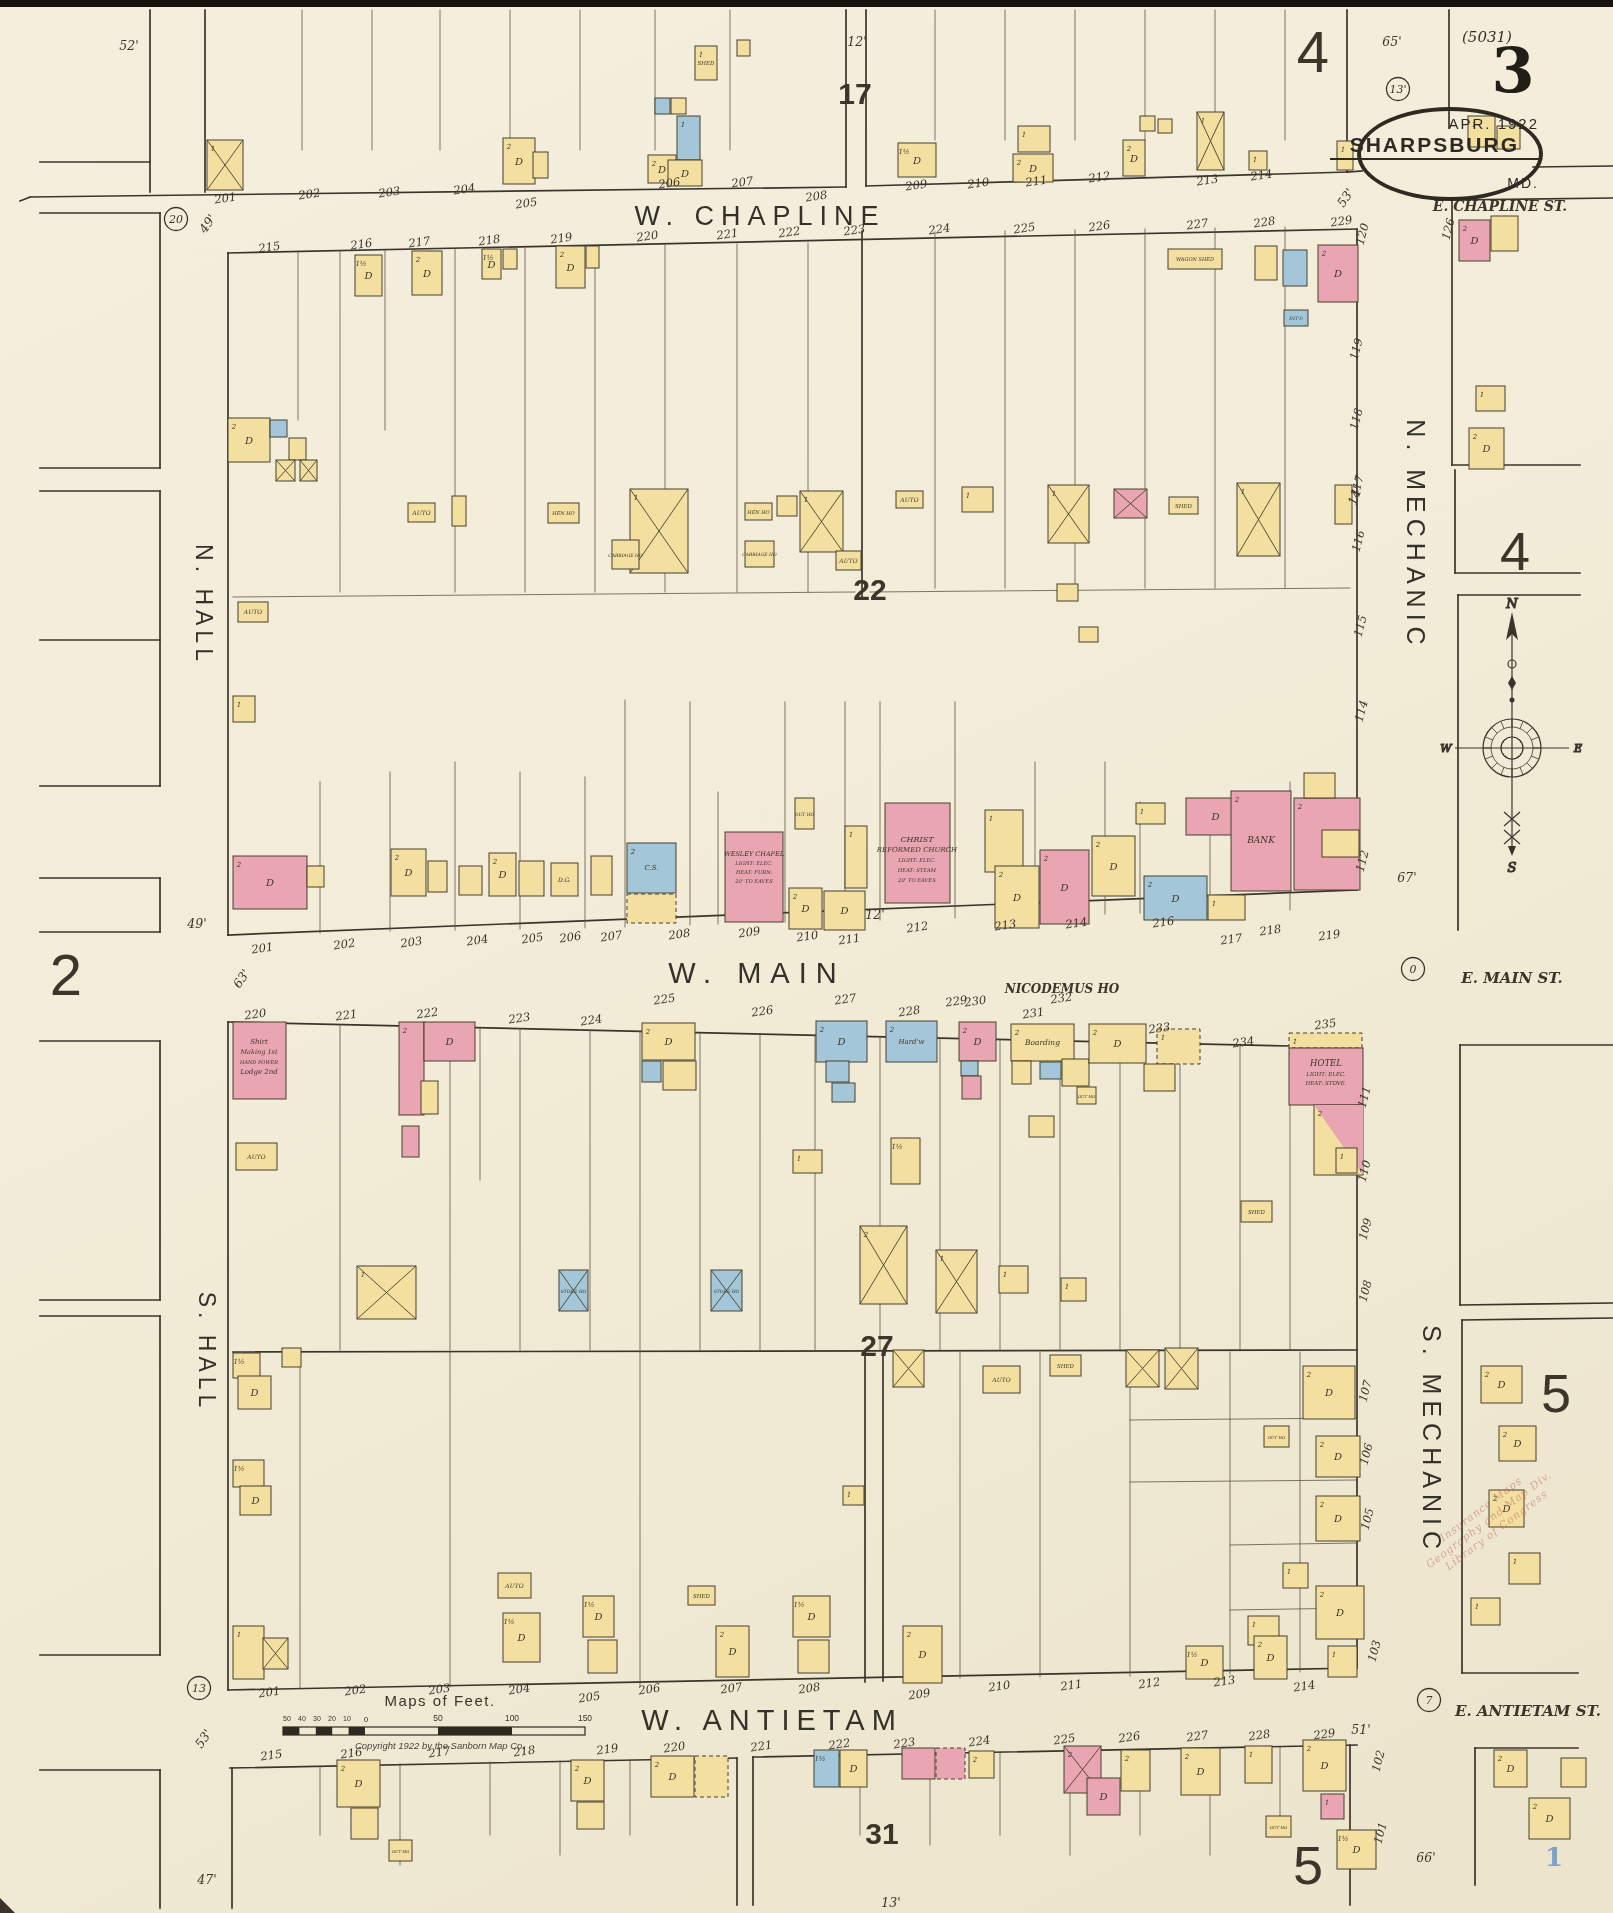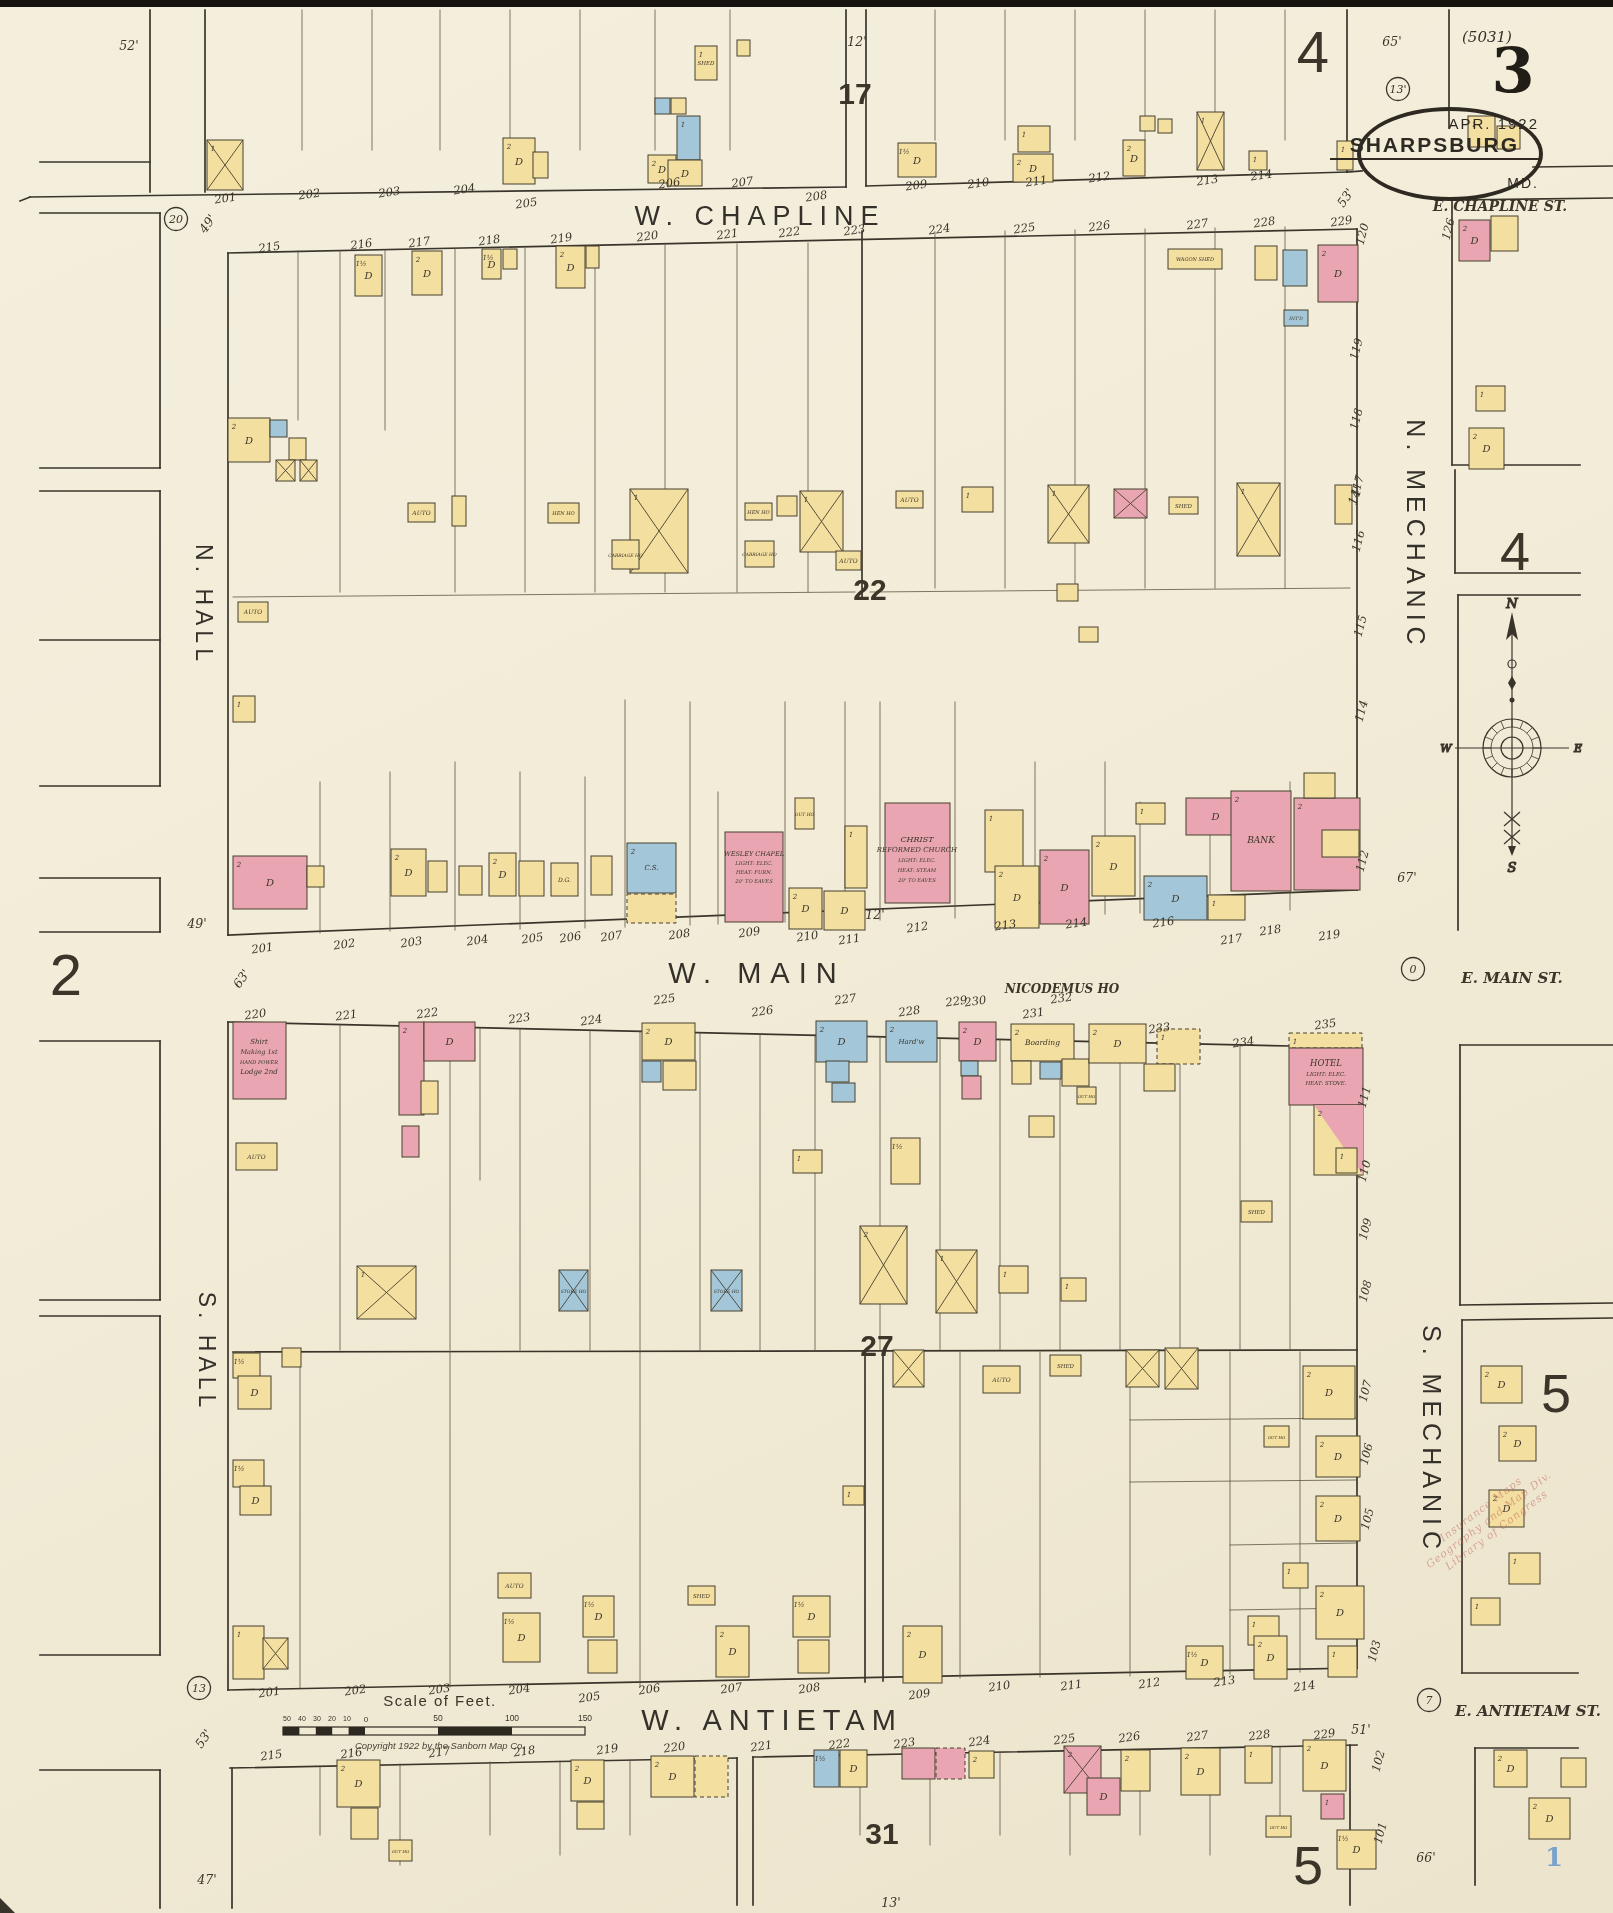--- a/index.html
+++ b/index.html
@@ -1239,15 +1239,15 @@
 
   <div class="platenum">(5031)</div>
   <div class="sheetnum">3</div>
 
   <div class="oval">
     <span class="l1">APR. 1922</span>
     <span class="l2">SHARPSBURG</span>
     <span class="l3">MD.</span>
   </div>
 
-  <div class="scaletitle">Scale of Feet.</div>
+  <div class="scaletitle">Maps of Feet.</div>
   <div class="copyright">Copyright 1922 by the Sanborn Map Co.</div>
 </div>
 
 </body></html>

